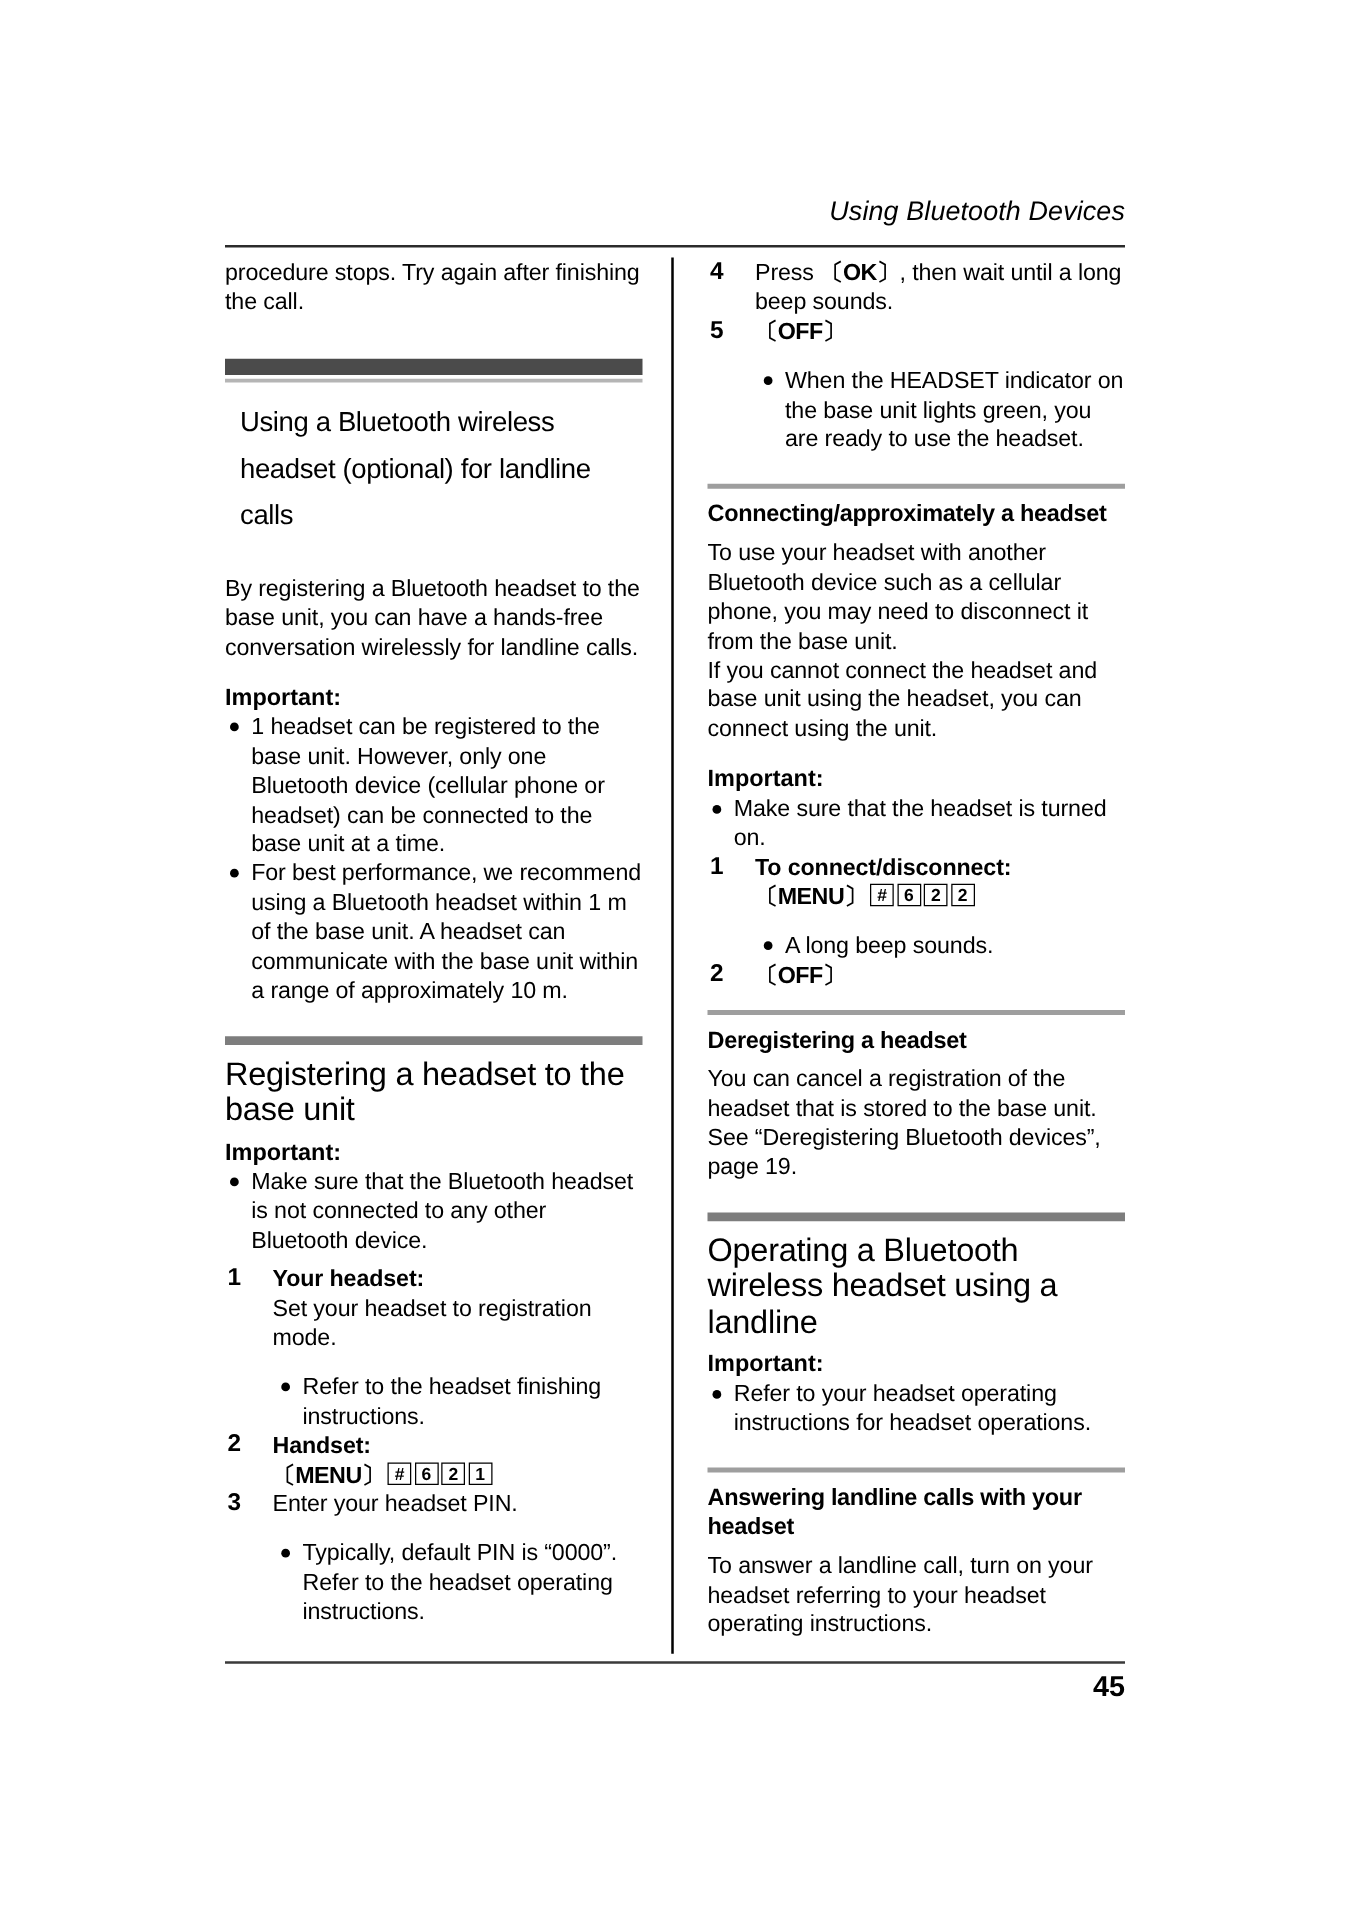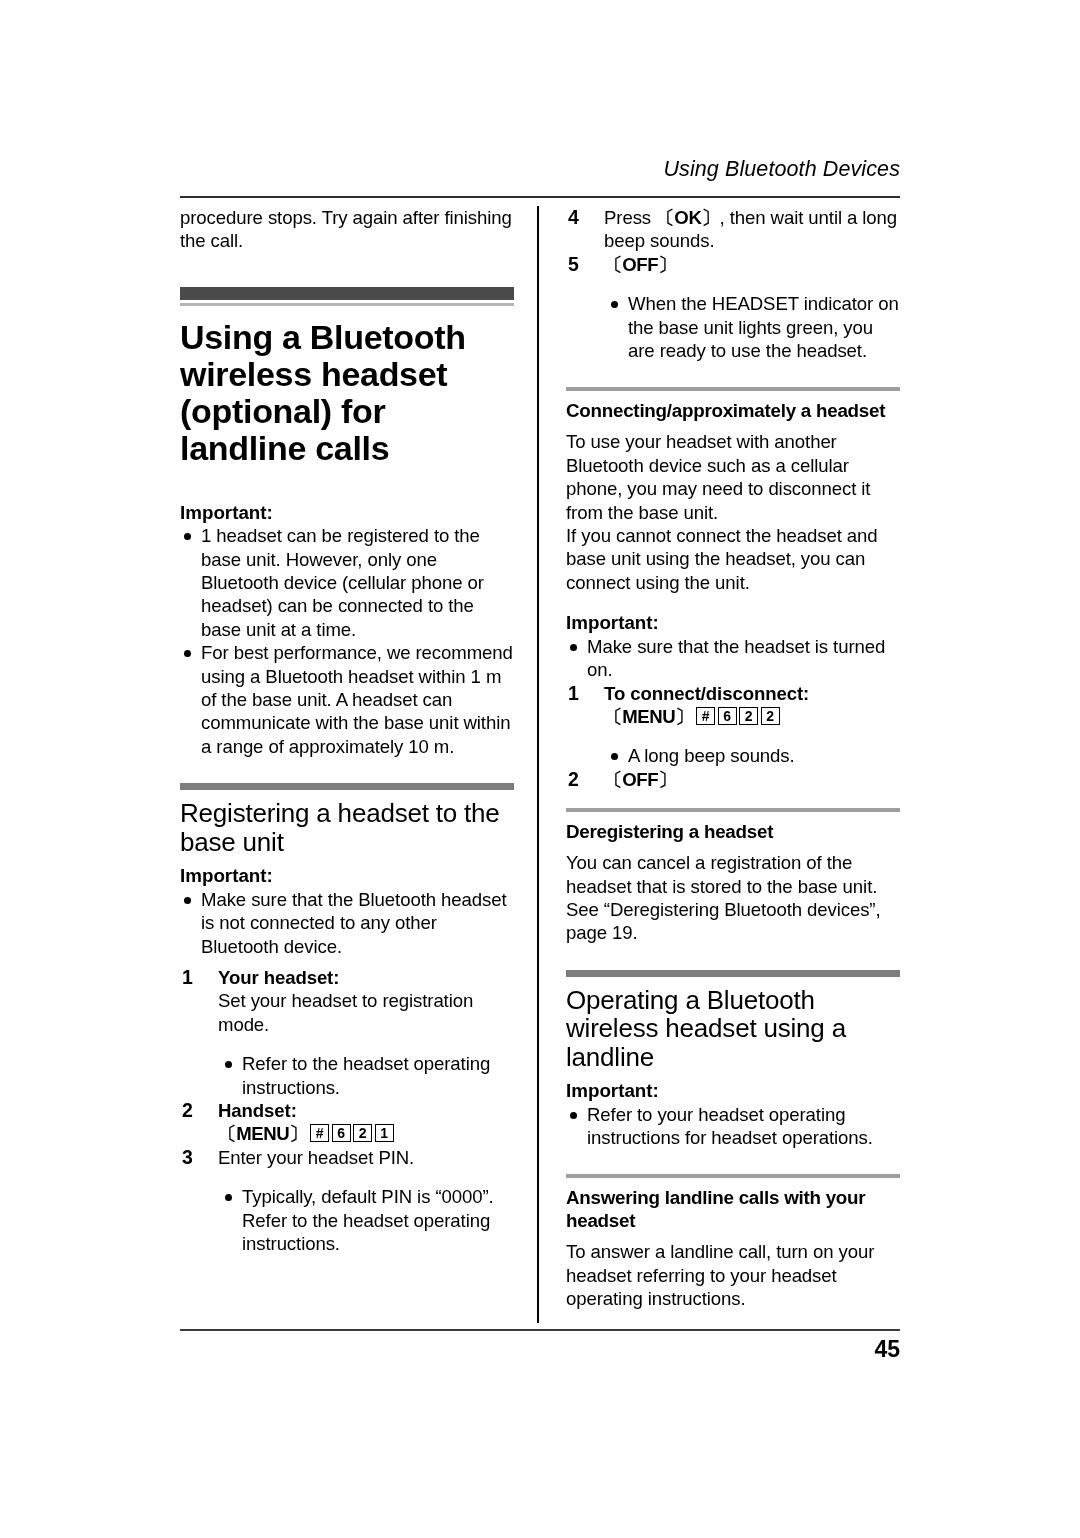--- a/index.html
+++ b/index.html
@@ -106,24 +106,24 @@
     background: #4b4b4b;
     margin-bottom: 3px;
   }
   .bar-major-sub {
     width: 100%;
     height: 3px;
     background: #b5b5b5;
     margin-bottom: 13px;
   }
   h1.major {
-    font-size: 34px;
+    font-size: 22px;
     line-height: 37px;
-    font-weight: bold;
-    margin: 0;
+    font-weight: normal;
+    margin: 12px;
     letter-spacing: -0.3px;
   }
 
   
   .bar-section {
     width: 100%;
     height: 7px;
     background: #7d7d7d;
     margin-bottom: 9px;
   }
@@ -266,20 +266,21 @@
       <div class="spacer-l"></div>
       <div class="spacer-s"></div>
 
       <div class="bar-major"></div>
       <div class="bar-major-sub"></div>
 
       <h1 class="major">Using a Bluetooth wireless headset (optional) for landline calls</h1>
 
       <div class="spacer-m"></div>
 
+      <p class="body">By registering a Bluetooth headset to the base unit, you can have a hands-free conversation wirelessly for landline calls.</p>
 
       <div class="spacer-m"></div>
 
       <p class="label-bold">Important:</p>
 
       <ul class="bullets">
         <li>1 headset can be registered to the base unit. However, only one Bluetooth device (cellular phone or headset) can be connected to the base unit at a time.</li>
         <li>For best performance, we recommend using a Bluetooth headset within 1 m of the base unit. A headset can communicate with the base unit within a range of approximately 10 m.</li>
       </ul>
 
@@ -300,21 +301,21 @@
 
       <div class="spacer-s"></div>
 
       <ol class="steps">
 
         <li>
           <span class="num">1</span>
           <span class="step-bold">Your headset:</span><br>
           <span>Set your headset to registration mode.</span>
           <ul class="bullets">
-            <li>Refer to the headset operating instructions.</li>
+            <li>Refer to the headset finishing instructions.</li>
           </ul>
         </li>
 
         <li>
           <span class="num">2</span>
           <span class="step-bold">Handset:</span><br>
           <span class="keyseq"><span class="keyname">〔<span>MENU</span>〕</span><span class="keybox">#</span><span class="keybox">6</span><span class="keybox">2</span><span class="keybox">1</span></span>
         </li>
 
         <li>

